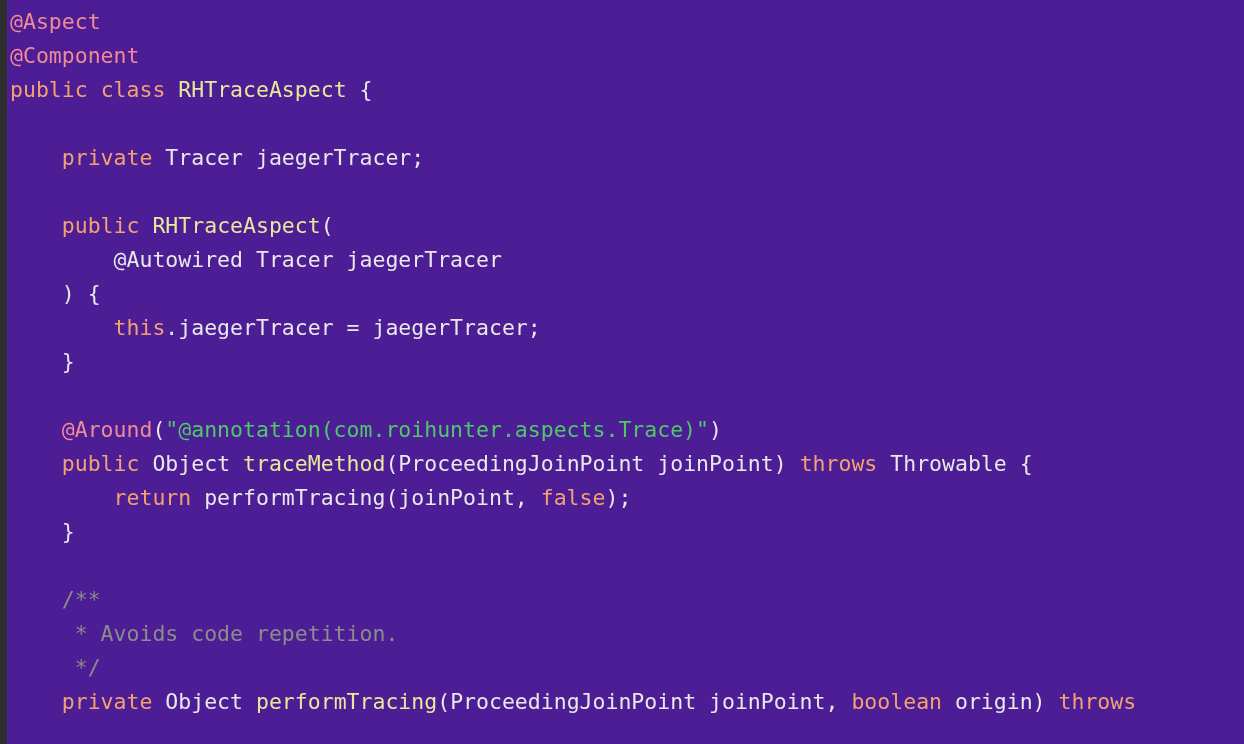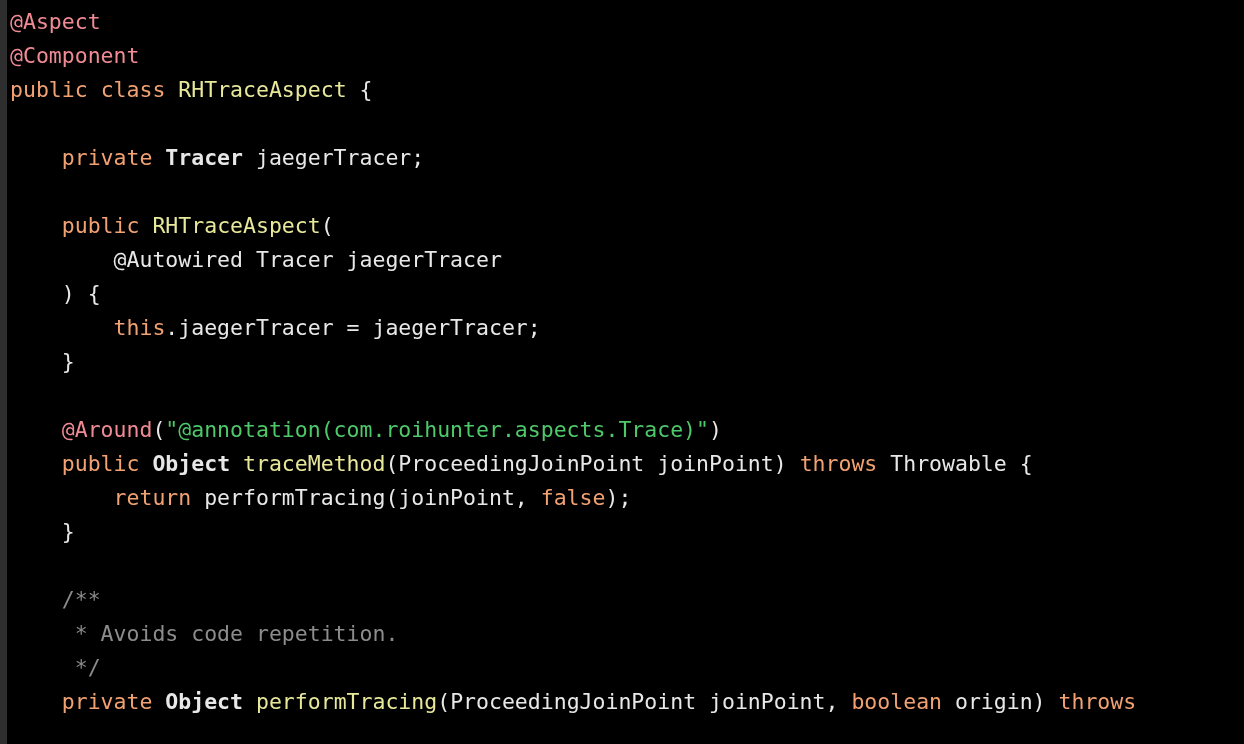--- a/index.html
+++ b/index.html
@@ -38,27 +38,27 @@
     color: #e8e8e8;
   }
   .code-line {
     height: 34px;
     white-space: pre;
     display: block;
   }
   
   .tok-ann      { color: #f08b95; }
   .tok-kw       { color: #f2a272; }
-  .tok-type     { color: #e8e8e8; font-weight: bold; }
+  .tok-type     { color: #e8e8e8; }
   .tok-class    { color: #e8e89a; }
   .tok-fn       { color: #e8e89a; }
   .tok-str      { color: #4ec96a; }
   .tok-plain    { color: #e8e8e8; }
   .tok-comment  { color: #8c8c8c; }
   .tok-punct    { color: #e8e8e8; }
 </style>
 </head>
 <body>
 
-<div id="code-viewport" style="background: #000000;">
+<div id="code-viewport" style="background: #4c1d95;">
   <div id="gutter-strip" style="background: rgb(46, 46, 46);"></div>
   <div id="code-block" style="font-size: 21.5px; line-height: 34px; color: rgb(232, 232, 232);"><span class="code-line"><span class="tok-ann">@Aspect</span></span><span class="code-line"><span class="tok-ann">@Component</span></span><span class="code-line"><span class="tok-kw">public</span><span class="tok-plain"> </span><span class="tok-kw">class</span><span class="tok-plain"> </span><span class="tok-class">RHTraceAspect</span><span class="tok-punct"> {</span></span><span class="code-line">&nbsp;</span><span class="code-line"><span class="tok-plain">    </span><span class="tok-kw">private</span><span class="tok-plain"> </span><span class="tok-type">Tracer</span><span class="tok-plain"> jaegerTracer;</span></span><span class="code-line">&nbsp;</span><span class="code-line"><span class="tok-plain">    </span><span class="tok-kw">public</span><span class="tok-plain"> </span><span class="tok-fn">RHTraceAspect</span><span class="tok-punct">(</span></span><span class="code-line"><span class="tok-plain">        @Autowired Tracer jaegerTracer</span></span><span class="code-line"><span class="tok-punct">    ) {</span></span><span class="code-line"><span class="tok-plain">        </span><span class="tok-kw">this</span><span class="tok-plain">.jaegerTracer = jaegerTracer;</span></span><span class="code-line"><span class="tok-punct">    }</span></span><span class="code-line">&nbsp;</span><span class="code-line"><span class="tok-plain">    </span><span class="tok-ann">@Around</span><span class="tok-punct">(</span><span class="tok-str">"@annotation(com.roihunter.aspects.Trace)"</span><span class="tok-punct">)</span></span><span class="code-line"><span class="tok-plain">    </span><span class="tok-kw">public</span><span class="tok-plain"> </span><span class="tok-type">Object</span><span class="tok-plain"> </span><span class="tok-fn">traceMethod</span><span class="tok-plain">(ProceedingJoinPoint joinPoint) </span><span class="tok-kw">throws</span><span class="tok-plain"> Throwable {</span></span><span class="code-line"><span class="tok-plain">        </span><span class="tok-kw">return</span><span class="tok-plain"> performTracing(joinPoint, </span><span class="tok-kw">false</span><span class="tok-plain">);</span></span><span class="code-line"><span class="tok-punct">    }</span></span><span class="code-line">&nbsp;</span><span class="code-line"><span class="tok-comment">    /**</span></span><span class="code-line"><span class="tok-comment">     * Avoids code repetition.</span></span><span class="code-line"><span class="tok-comment">     */</span></span><span class="code-line"><span class="tok-plain">    </span><span class="tok-kw">private</span><span class="tok-plain"> </span><span class="tok-type">Object</span><span class="tok-plain"> </span><span class="tok-fn">performTracing</span><span class="tok-plain">(ProceedingJoinPoint joinPoint, </span><span class="tok-kw">boolean</span><span class="tok-plain"> origin) </span><span class="tok-kw">throws</span></span></div>
 </div>
 
 </body></html>

